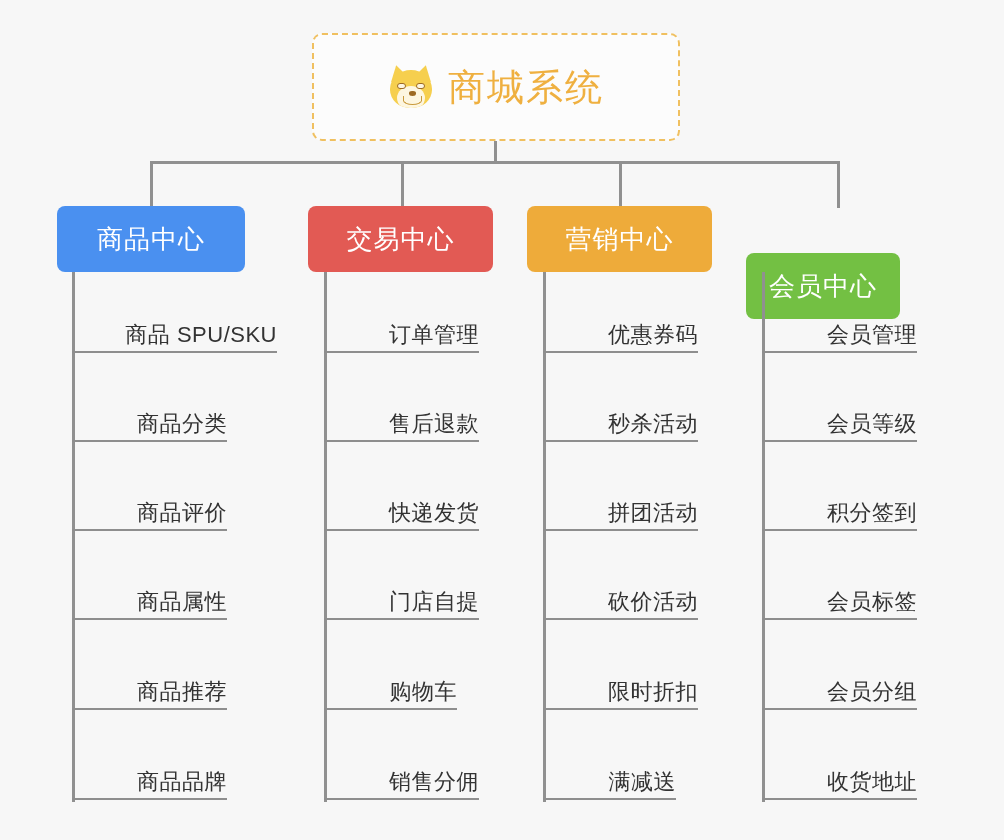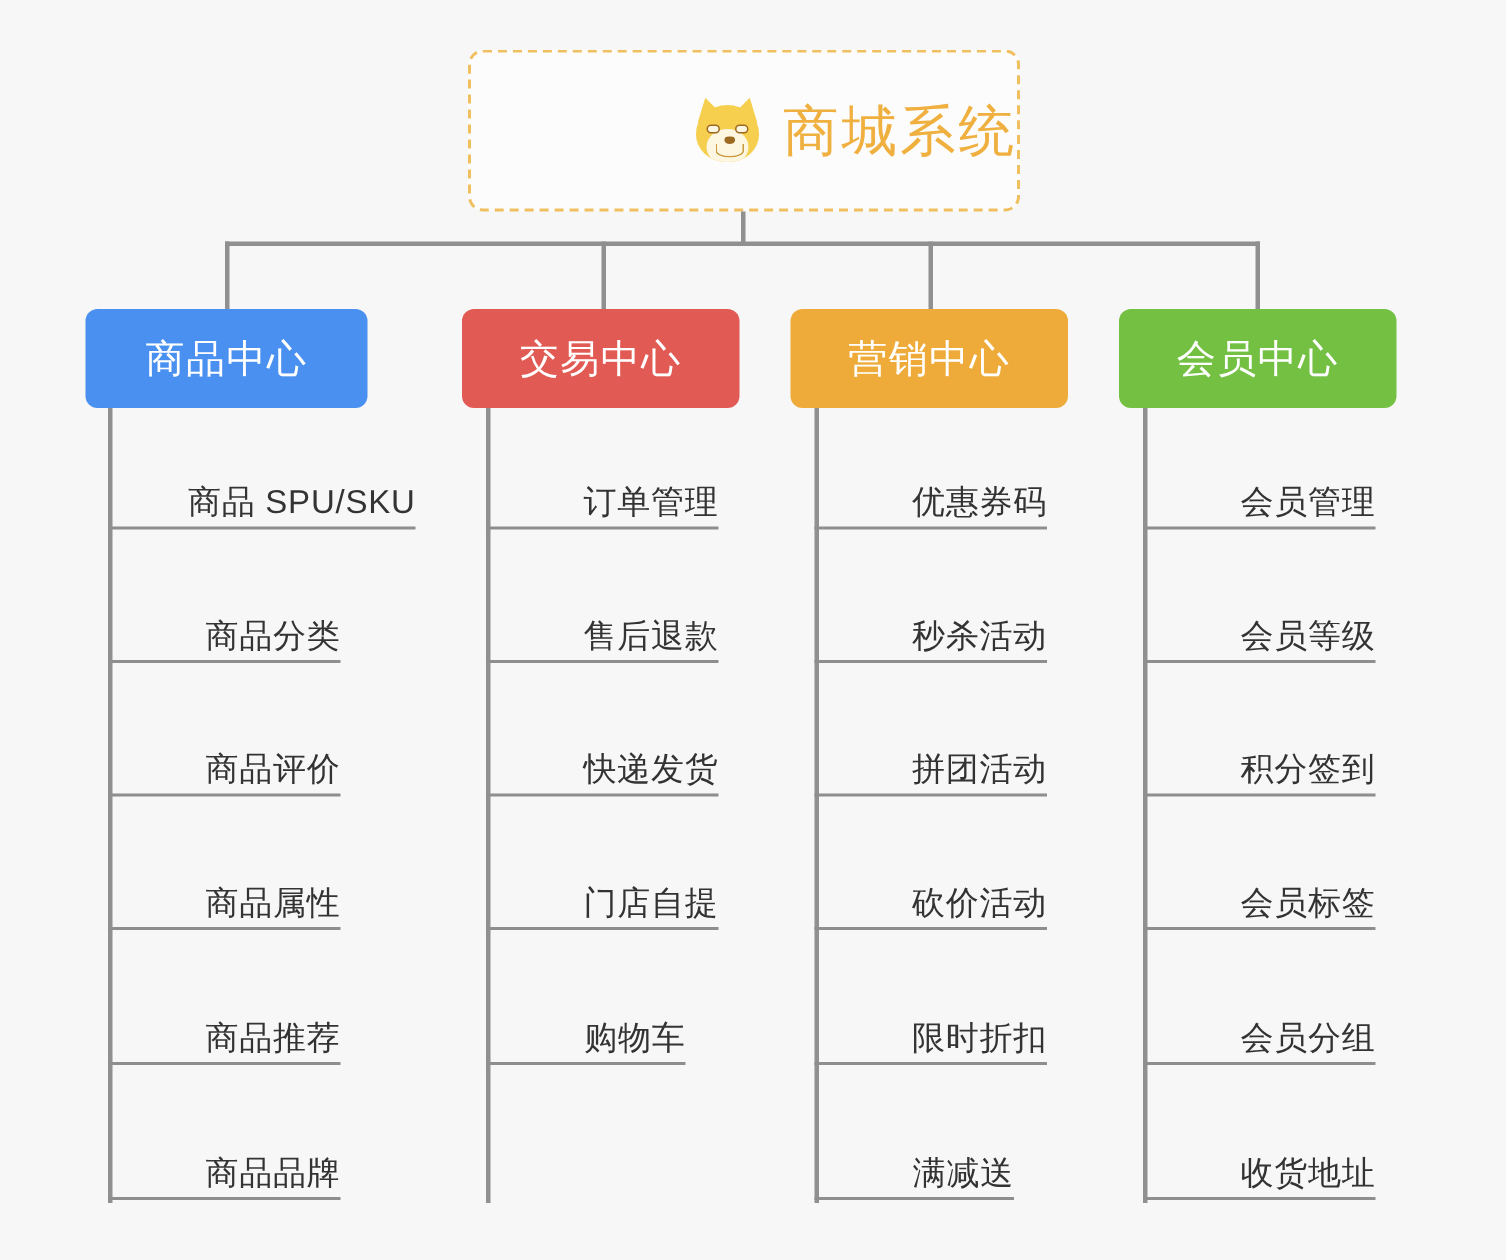--- a/index.html
+++ b/index.html
@@ -24,21 +24,21 @@
     position: absolute;
     left: 312px;
     top: 33px;
     width: 368px;
     height: 108px;
     background: #fcfcfc;
     border: 2px dashed #f0c060;
     border-radius: 10px;
     display: flex;
     align-items: center;
-    justify-content: flex-end;
+    justify-content: center;
     gap: 14px;
   }
   .root-title {
     font-size: 37px;
     color: #efb040;
     letter-spacing: 2px;
     line-height: 1;
     white-space: nowrap;
   }
 
@@ -209,20 +209,23 @@
   </div>
   <div class="leaf" style="left:324px; top:485px; width:155px;padding-left:24px;">
     <span class="leaf-label">快递发货</span>
   </div>
   <div class="leaf" style="left:324px; top:574px; width:155px;">
     <span class="leaf-label">门店自提</span>
   </div>
   <div class="leaf" style="left:324px; top:664px; width:133px;">
     <span class="leaf-label">购物车</span>
   </div>
+  <div class="leaf" style="left:324px; top:754px; width:155px;">
+    <span class="leaf-label">销售分佣</span>
+  </div>
 
   <div class="cat-header" style="left:527px; width:185px; background:#eeab3a;">
     <span>营销中心</span>
   </div>
   <div class="spine" style="left:543px; height:530px; background:#909090;"></div>
   <div class="leaf" style="left:543px; top:307px; width:155px;padding-left:20px;">
     <span class="leaf-label">优惠券码</span>
   </div>
   <div class="leaf" style="left:543px; top:396px; width:155px;padding-left:44px;">
     <span class="leaf-label">秒杀活动</span>
@@ -233,21 +236,21 @@
   <div class="leaf" style="left:543px; top:574px; width:155px;">
     <span class="leaf-label">砍价活动</span>
   </div>
   <div class="leaf" style="left:543px; top:664px; width:155px;">
     <span class="leaf-label">限时折扣</span>
   </div>
   <div class="leaf" style="left:543px; top:754px; width:133px;">
     <span class="leaf-label">满减送</span>
   </div>
 
-  <div class="cat-header" style="left:746px; width:185px; background:#73c043;">
+  <div class="cat-header" style="left:746px; width:154px; background:#73c043;margin-top:47px;">
     <span>会员中心</span>
   </div>
   <div class="spine" style="left:762px; height:530px; background:#909090;"></div>
   <div class="leaf" style="left:762px; top:307px; width:155px;">
     <span class="leaf-label">会员管理</span>
   </div>
   <div class="leaf" style="left:762px; top:396px; width:155px;">
     <span class="leaf-label">会员等级</span>
   </div>
   <div class="leaf" style="left:762px; top:485px; width:155px;">

